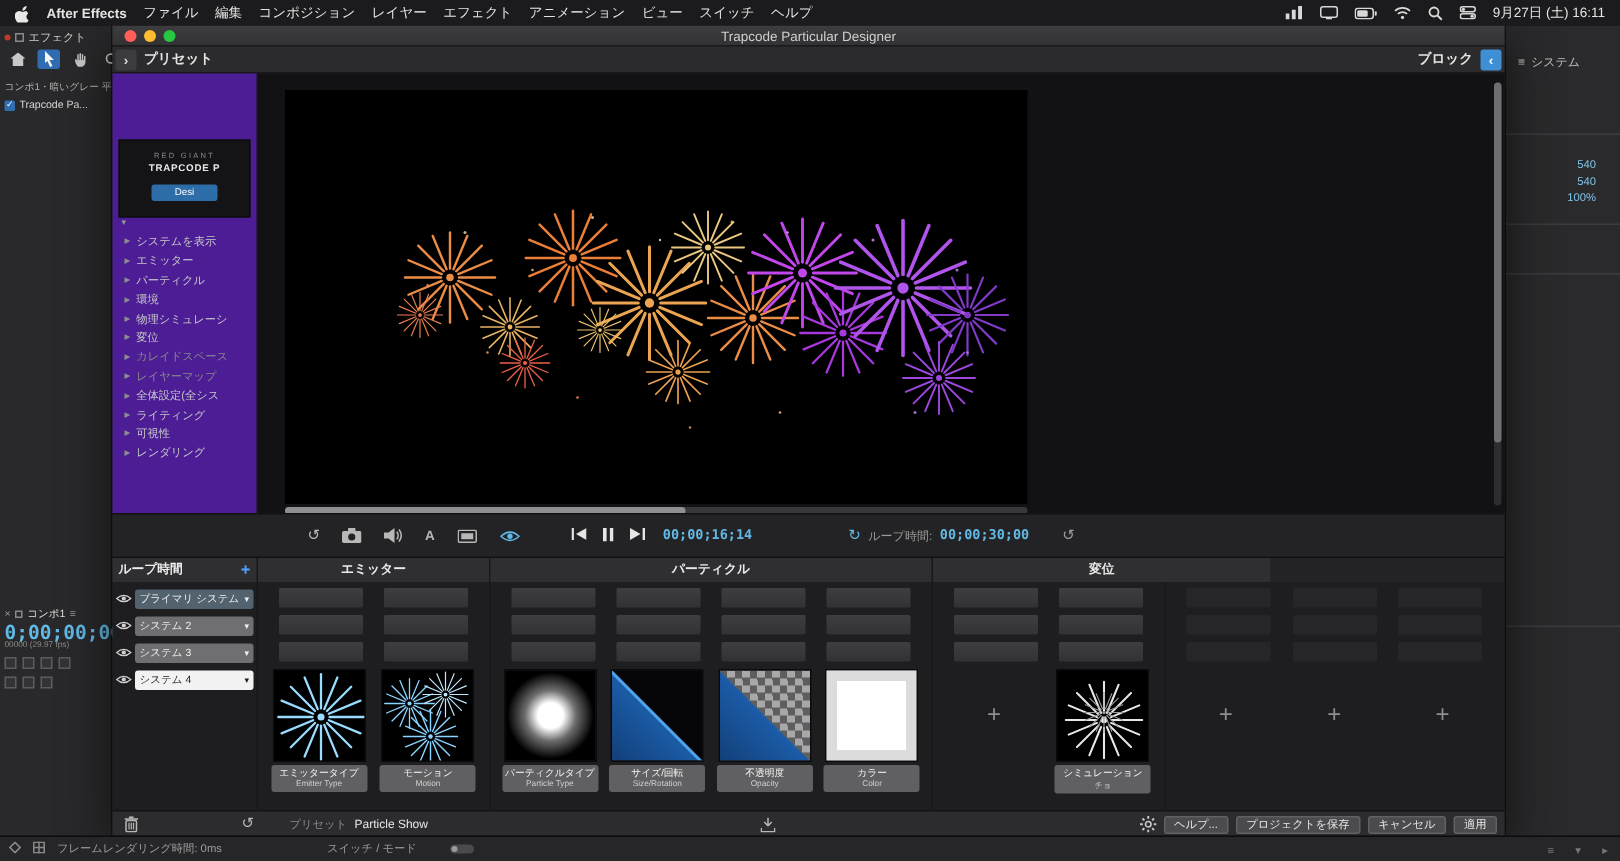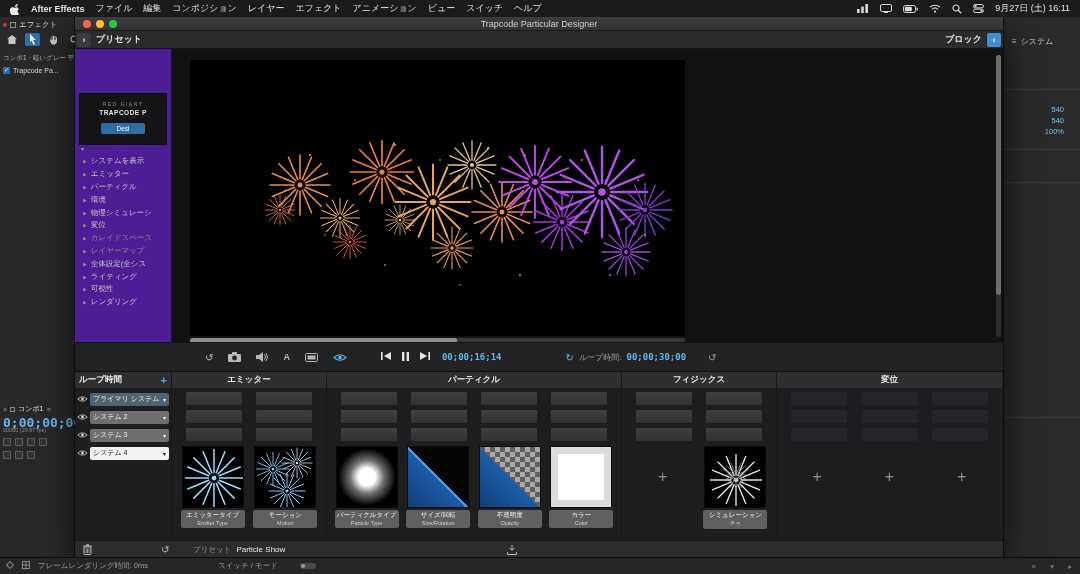--- a/index.html
+++ b/index.html
@@ -490,21 +490,20 @@
   </div>
 
   <div class="dpanel">
     <div class="pheader">
       <div class="sys-h">
         <span class="t">ループ時間</span>
         <span class="plus">+</span>
       </div>
       <div class="col-h w1">エミッター</div>
       <div class="col-h w2">パーティクル</div>
-      <div class="col-h w3">フィジックス</div>
       <div class="col-h w4" style="border-right:none;">変位</div>
     </div>
 
     <div class="pbody">
 
       <div class="sys-col">
         <div class="sys-row">
           <svg width="11" height="8" viewBox="0 0 14 9">
               <path d="M1 4.5Q7 -1 13 4.5 7 10 1 4.5Z" fill="none" stroke="#d0d0d0"></path>
               <circle cx="7" cy="4.5" r="1.8" fill="#d0d0d0"></circle>
@@ -719,20 +718,41 @@
     <div class="db-abs" style="left:118px;">
       <span class="preset-lbl">プリセット</span>
       <span class="preset-name">Particle Show</span>
     </div>
     <div class="db-abs" style="left:432px;">
       <svg width="10" height="10" viewBox="0 0 10 10">
           <path d="M5 0v5M2.5 3L5 5.5 7.5 3" stroke="#b8b8b8" fill="none"></path>
           <path d="M0.5 7v2.5h9V7" stroke="#b8b8b8" fill="none"></path>
         </svg>
     </div>
+    <div class="db-abs db-right">
+      <span style="display:flex;">
+        <svg width="11" height="11" viewBox="0 0 12 12">
+            <circle cx="6" cy="6" r="2" fill="none" stroke="#c8c8c8" stroke-width="1.2"></circle>
+            <g stroke="#c8c8c8" stroke-width="1.4">
+              <line x1="6" y1="0" x2="6" y2="2"></line>
+              <line x1="6" y1="10" x2="6" y2="12"></line>
+              <line x1="0" y1="6" x2="2" y2="6"></line>
+              <line x1="10" y1="6" x2="12" y2="6"></line>
+              <line x1="1.8" y1="1.8" x2="3.2" y2="3.2"></line>
+              <line x1="8.8" y1="8.8" x2="10.2" y2="10.2"></line>
+              <line x1="1.8" y1="10.2" x2="3.2" y2="8.8"></line>
+              <line x1="8.8" y1="3.2" x2="10.2" y2="1.8"></line>
+            </g>
+          </svg>
+      </span>
+      <span class="btn">ヘルプ...</span>
+      <span class="btn">プロジェクトを保存</span>
+      <span class="btn">キャンセル</span>
+      <span class="btn">適用</span>
+    </div>
   </div>
 </div>
 
 <div class="statusbar">
   <span>
     <svg width="8" height="8" viewBox="0 0 8 8">
         <rect x="1.6" y="1.6" width="4.8" height="4.8" transform="rotate(45 4 4)" fill="none" stroke="#8a8a8a"></rect>
       </svg>
   </span>
   <span>

